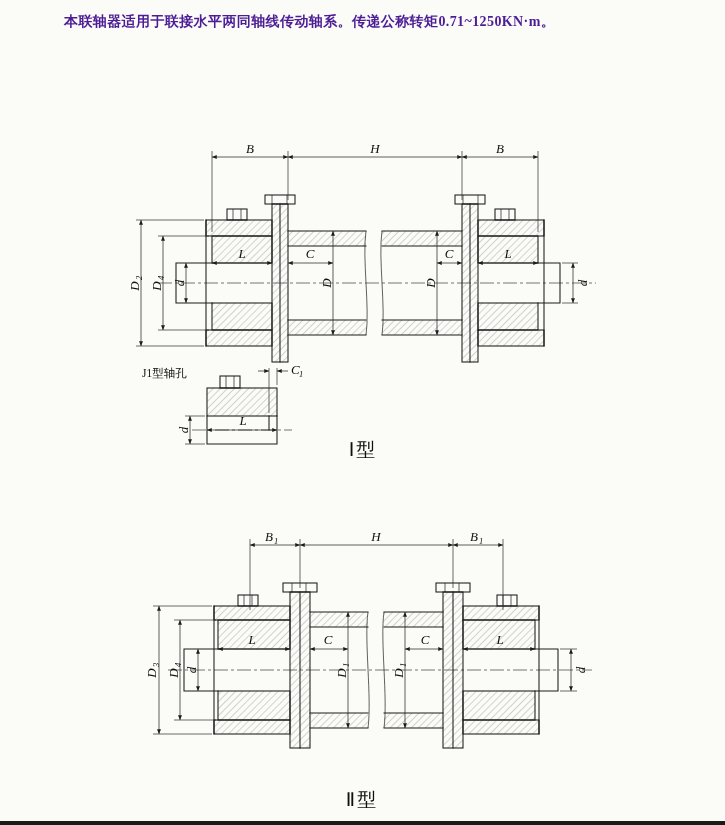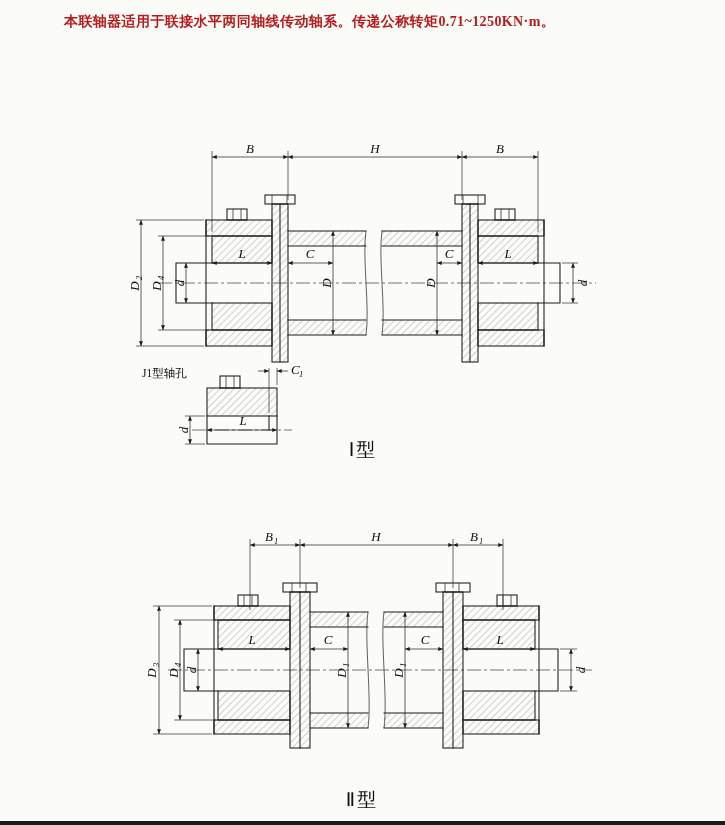--- a/index.html
+++ b/index.html
@@ -1,17 +1,17 @@
 <!DOCTYPE html>
 <html><head>
 <meta charset="utf-8">
 <style>
   html,body{margin:0;padding:0;}
   body{width:725px;height:825px;position:relative;background:#fbfbf8;font-family:"Liberation Serif",serif;overflow:hidden;}
-  .intro{position:absolute;left:64px;top:13px;width:600px;font-size:14px;font-weight:600;color:#b91c1c;letter-spacing:.4px;}
+  .intro{position:absolute;left:64px;top:13px;width:600px;font-size:14px;font-weight:600;color:#4c1d95;letter-spacing:.4px;}
   svg{position:absolute;left:0;top:0;}
   .obj{stroke:#1c1c1c;stroke-width:1.05;fill:none;stroke-linecap:square;}
   .thin{stroke:#1c1c1c;stroke-width:.7;fill:none;}
   .hat{fill:url(#h);stroke:#1c1c1c;stroke-width:1.05;}
   .hatf{fill:url(#h);stroke:none;}
   .ext{stroke:#2b2b2b;stroke-width:.7;fill:none;}
   .dim{stroke:#2b2b2b;stroke-width:.75;fill:none;}
   .axis{stroke:#2b2b2b;stroke-width:.65;fill:none;stroke-dasharray:14 3 3 3;}
   text{fill:#101010;}
   .dimtext{font:italic 13px "Liberation Serif",serif;}

